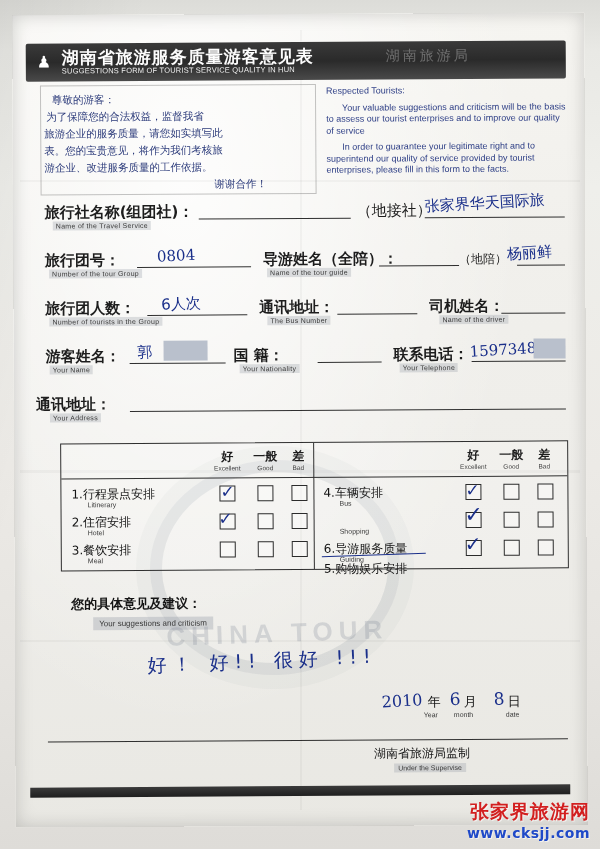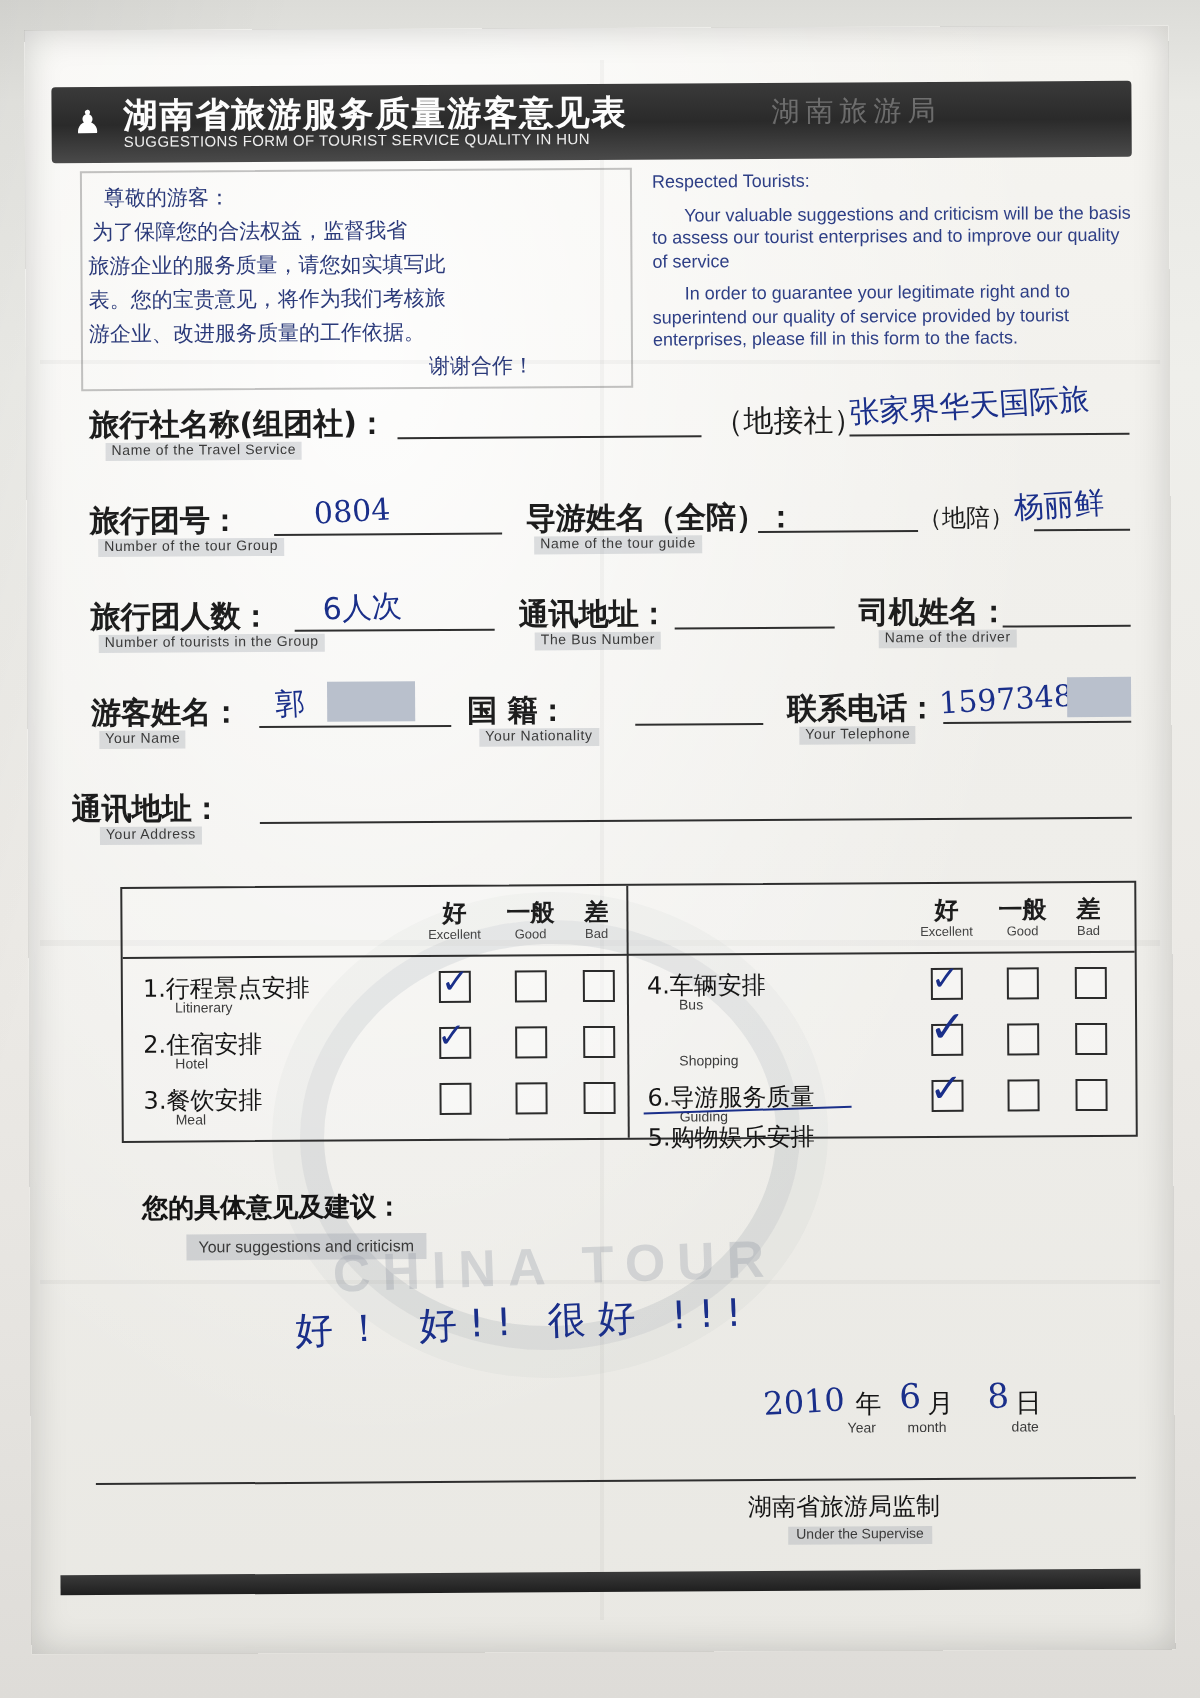--- a/index.html
+++ b/index.html
@@ -507,13 +507,17 @@
     <div class="hw num" style="left:464px; top:648px; font-size:17px;">8</div>
     <div class="date-cn" style="left:478px; top:652px;">日</div>
     <div class="date-en" style="left:476px; top:670px;">date</div>
 
     <div class="foot-rule" style="left:18px; top:698px; width:520px;"></div>
     <div class="foot-cn" style="left:344px; top:704px;">湖南省旅游局监制</div>
     <div class="foot-en" style="left:364px; top:722px;">Under the Supervise</div>
     <div class="bottom-bar" style="left:0; top:744px; width:540px;"></div>
   </div>
 
+  <div id="site">
+    <div class="t1">张家界旅游网</div>
+    <div class="t2">www.cksjj.com</div>
+  </div>
 </div>
 
 </body></html>

